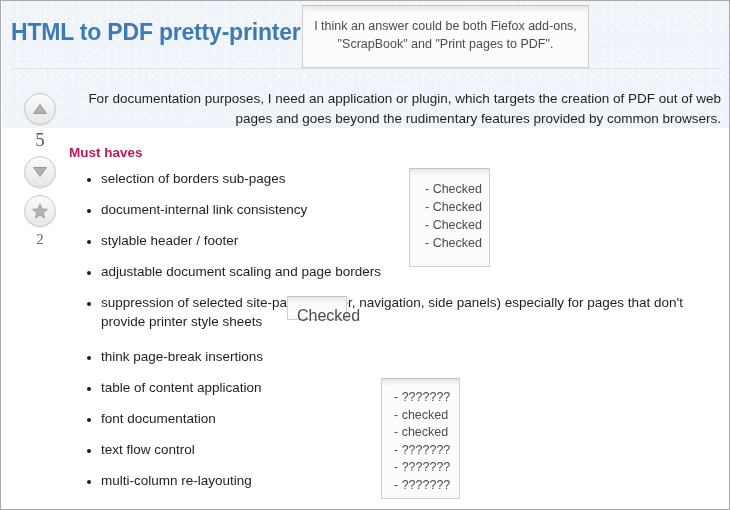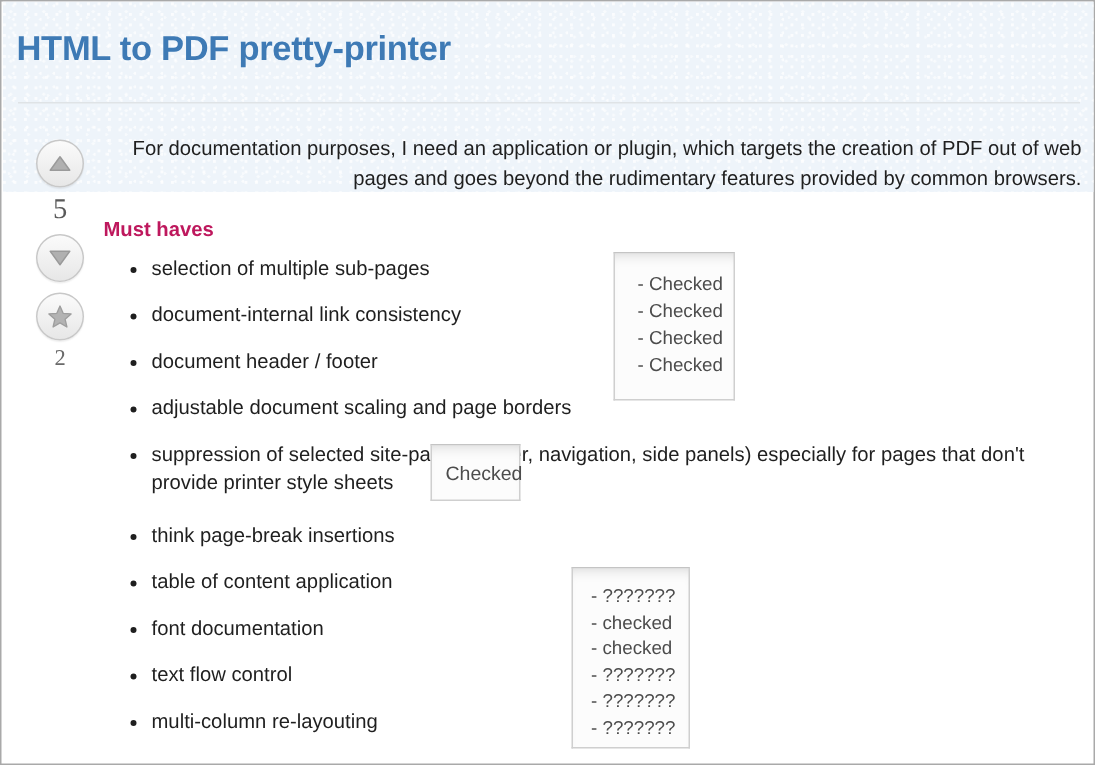--- a/index.html
+++ b/index.html
@@ -103,23 +103,23 @@
     width: 81px;
     height: 99px;
     padding: 11px 0 0 15px;
     font-size: 12.5px;
     line-height: 18px;
   }
   .anno-checked1 {
     left: 286px;
     top: 295px;
     width: 60px;
-    height: 38px;
+    height: 24px;
     padding: 10px 0 0 9px;
-    font-size: 13px;
+    font-size: 16px;
   }
   .anno-qmarks {
     left: 380px;
     top: 377px;
     width: 79px;
     height: 121px;
     padding: 10px 0 0 12px;
     font-size: 12.5px;
     line-height: 17.5px;
   }
@@ -200,20 +200,24 @@
 
 <div id="screen">
 
   <div class="tint-band"></div>
 
   <div class="header">
     <div class="q-title">HTML to PDF pretty-printer</div>
     <div class="header-rule"></div>
   </div>
 
+  <div class="anno anno-top">
+    <div class="anno-line">I think an answer could be both Fiefox add-ons,</div>
+    <div class="anno-line">"ScrapBook" and "Print pages to PDF".</div>
+  </div>
 
   <div class="vote-col">
 
     <div class="vote-btn">
       <svg width="15" height="11" viewBox="0 0 15 11">
         <polygon points="7.5,1 14,10 1,10" fill="#b0b0b0" stroke="#9a9a9a" stroke-width="1" stroke-linejoin="round"></polygon>
       </svg>
     </div>
 
     <div class="vote-count">5</div>
@@ -235,23 +239,23 @@
     <div class="fav-count">2</div>
   </div>
 
   <div class="post-body">
 
     <p class="para">For documentation purposes, I need an application or plugin, which targets the creation of PDF out of web pages and goes beyond the rudimentary features provided by common browsers.</p>
 
     <p class="subhead">Must haves</p>
 
     <ul class="bullets">
-      <li>selection of multiple sub-pages</li>
+      <li>selection of borders sub-pages</li>
       <li>document-internal link consistency</li>
-      <li>document header / footer</li>
+      <li>stylable header / footer</li>
       <li>adjustable document scaling and page borders</li>
       <li>suppression of selected site-parts (header, navigation, side panels) especially for pages that don't provide printer style sheets</li>
     </ul>
 
 
     <ul class="bullets list-tight">
       <li>think page-break insertions</li>
       <li>table of content application</li>
       <li>font documentation</li>
       <li>text flow control</li>

